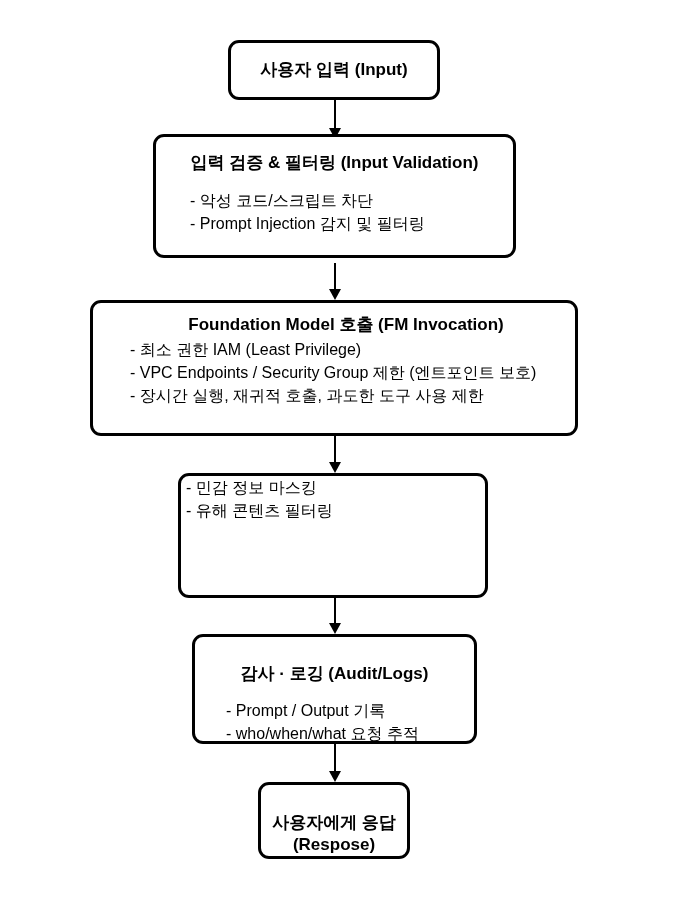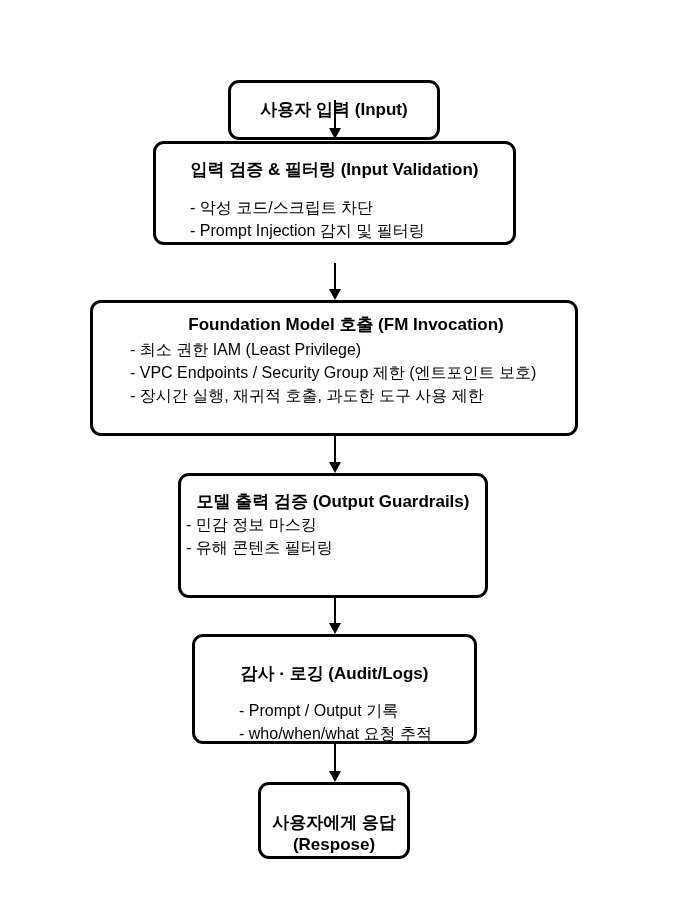--- a/index.html
+++ b/index.html
@@ -29,37 +29,37 @@
     font-size: 17px;
     line-height: 22px;
   }
   .node .bullets {
     font-size: 16px;
     line-height: 23px;
     white-space: nowrap;
   }
   
   .n1 { left: 228px; top: 40px; width: 212px; height: 60px;
-        display: flex; align-items: center; justify-content: center; margin-top: 40px; }
+        display: flex; align-items: center; justify-content: center; }
   
-  .n2 { left: 153px; top: 141px; width: 363px; height: 104px; }
+  .n2 { left: 153px; top: 134px; width: 363px; height: 124px; }
   .n2 .title   { padding-top: 15px; }
   .n2 .bullets { margin-top: 15px; padding-left: 34px; }
   
   .n3 { left: 90px; top: 300px; width: 488px; height: 136px; padding-left: 24px; }
   .n3 .title   { padding-top: 11px; }
   .n3 .bullets { margin-top: 2px; padding-left: 13px; }
   
   .n4 { left: 178px; top: 473px; width: 310px; height: 125px; }
   .n4 .title   { padding-top: 15px; }
   .n4 .bullets { padding-left: 5px; }
   
   .n5 { left: 192px; top: 634px; width: 285px; height: 110px; }
   .n5 .title   { padding-top: 26px; }
-  .n5 .bullets { margin-top: 14px; padding-left: 44px; }
+  .n5 .bullets { margin-top: 14px; padding-left: 31px; }
   
   .n6 { left: 258px; top: 782px; width: 152px; height: 77px;
         display: flex; flex-direction: column; align-items: center; justify-content: flex-end; }
 
   
   .arrow {
     position: absolute;
     left: 328px;
     width: 13px;
     display: flex;
@@ -119,21 +119,20 @@
       <div>- 장시간 실행, 재귀적 호출, 과도한 도구 사용 제한</div>
     </div>
   </div>
 
   <div class="arrow a3">
     <div class="shaft"></div>
     <div class="head"></div>
   </div>
 
   <div class="node n4">
-    <div class="title">모델 출력 검증 (Output Guardrails)</div>
     <div class="bullets">
       <div>- 민감 정보 마스킹</div>
       <div>- 유해 콘텐츠 필터링</div>
     </div>
   </div>
 
   <div class="arrow a4">
     <div class="shaft"></div>
     <div class="head"></div>
   </div>

